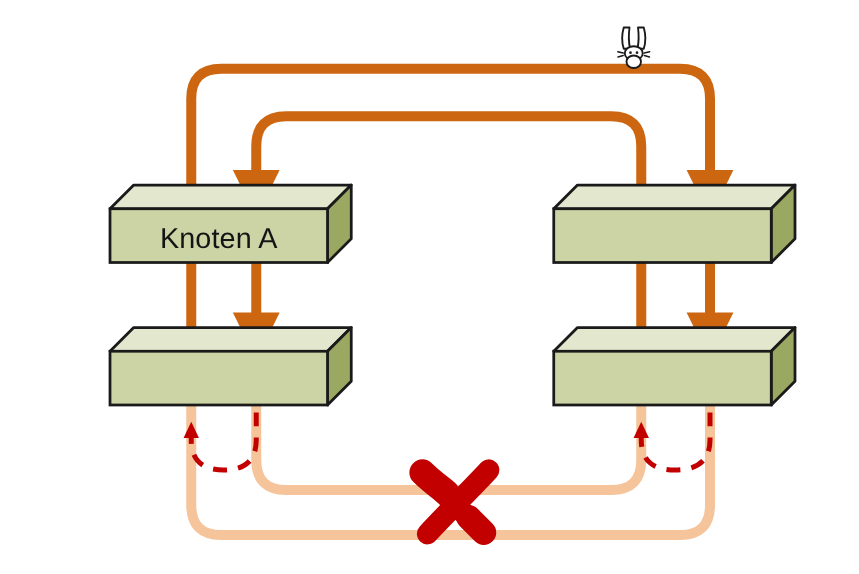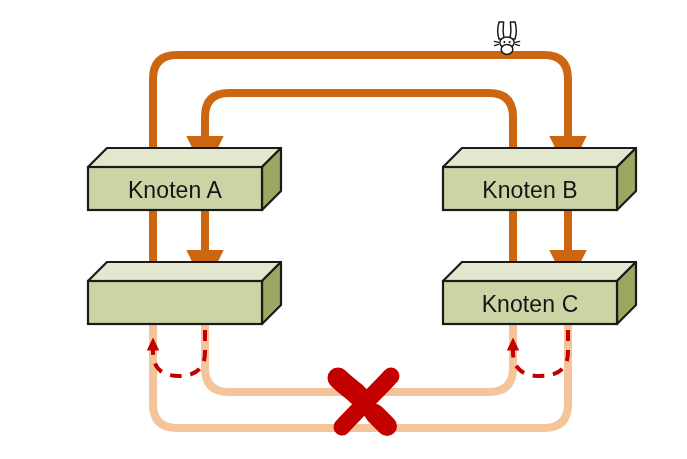--- a/index.html
+++ b/index.html
@@ -124,18 +124,16 @@
       <path d="M 5.6,22.4 L 1.2,21.4 M 5.6,24.4 L 1.4,25.6 M 22.4,22.4 L 26.8,21.4 M 22.4,24.4 L 26.6,25.6" stroke="#1a1a1a" stroke-width="1.1" stroke-linecap="round"></path>
 
       <circle cx="11.4" cy="22.1" r="1.05" fill="#1a1a1a"></circle>
       <circle cx="16.6" cy="22.1" r="1.05" fill="#1a1a1a"></circle>
     </g>
 
   </svg>
 
   <div class="node-label" style="left:88px; top:177px; width:174px;">Knoten A</div>
 
-  <div class="node-label" style="left:443px; top:177px; width:174px;">Knoten B</div>
 
 
-  <div class="node-label" style="left:443px; top:291px; width:174px;">Knoten C</div>
 
 </div>
 
 </body></html>

